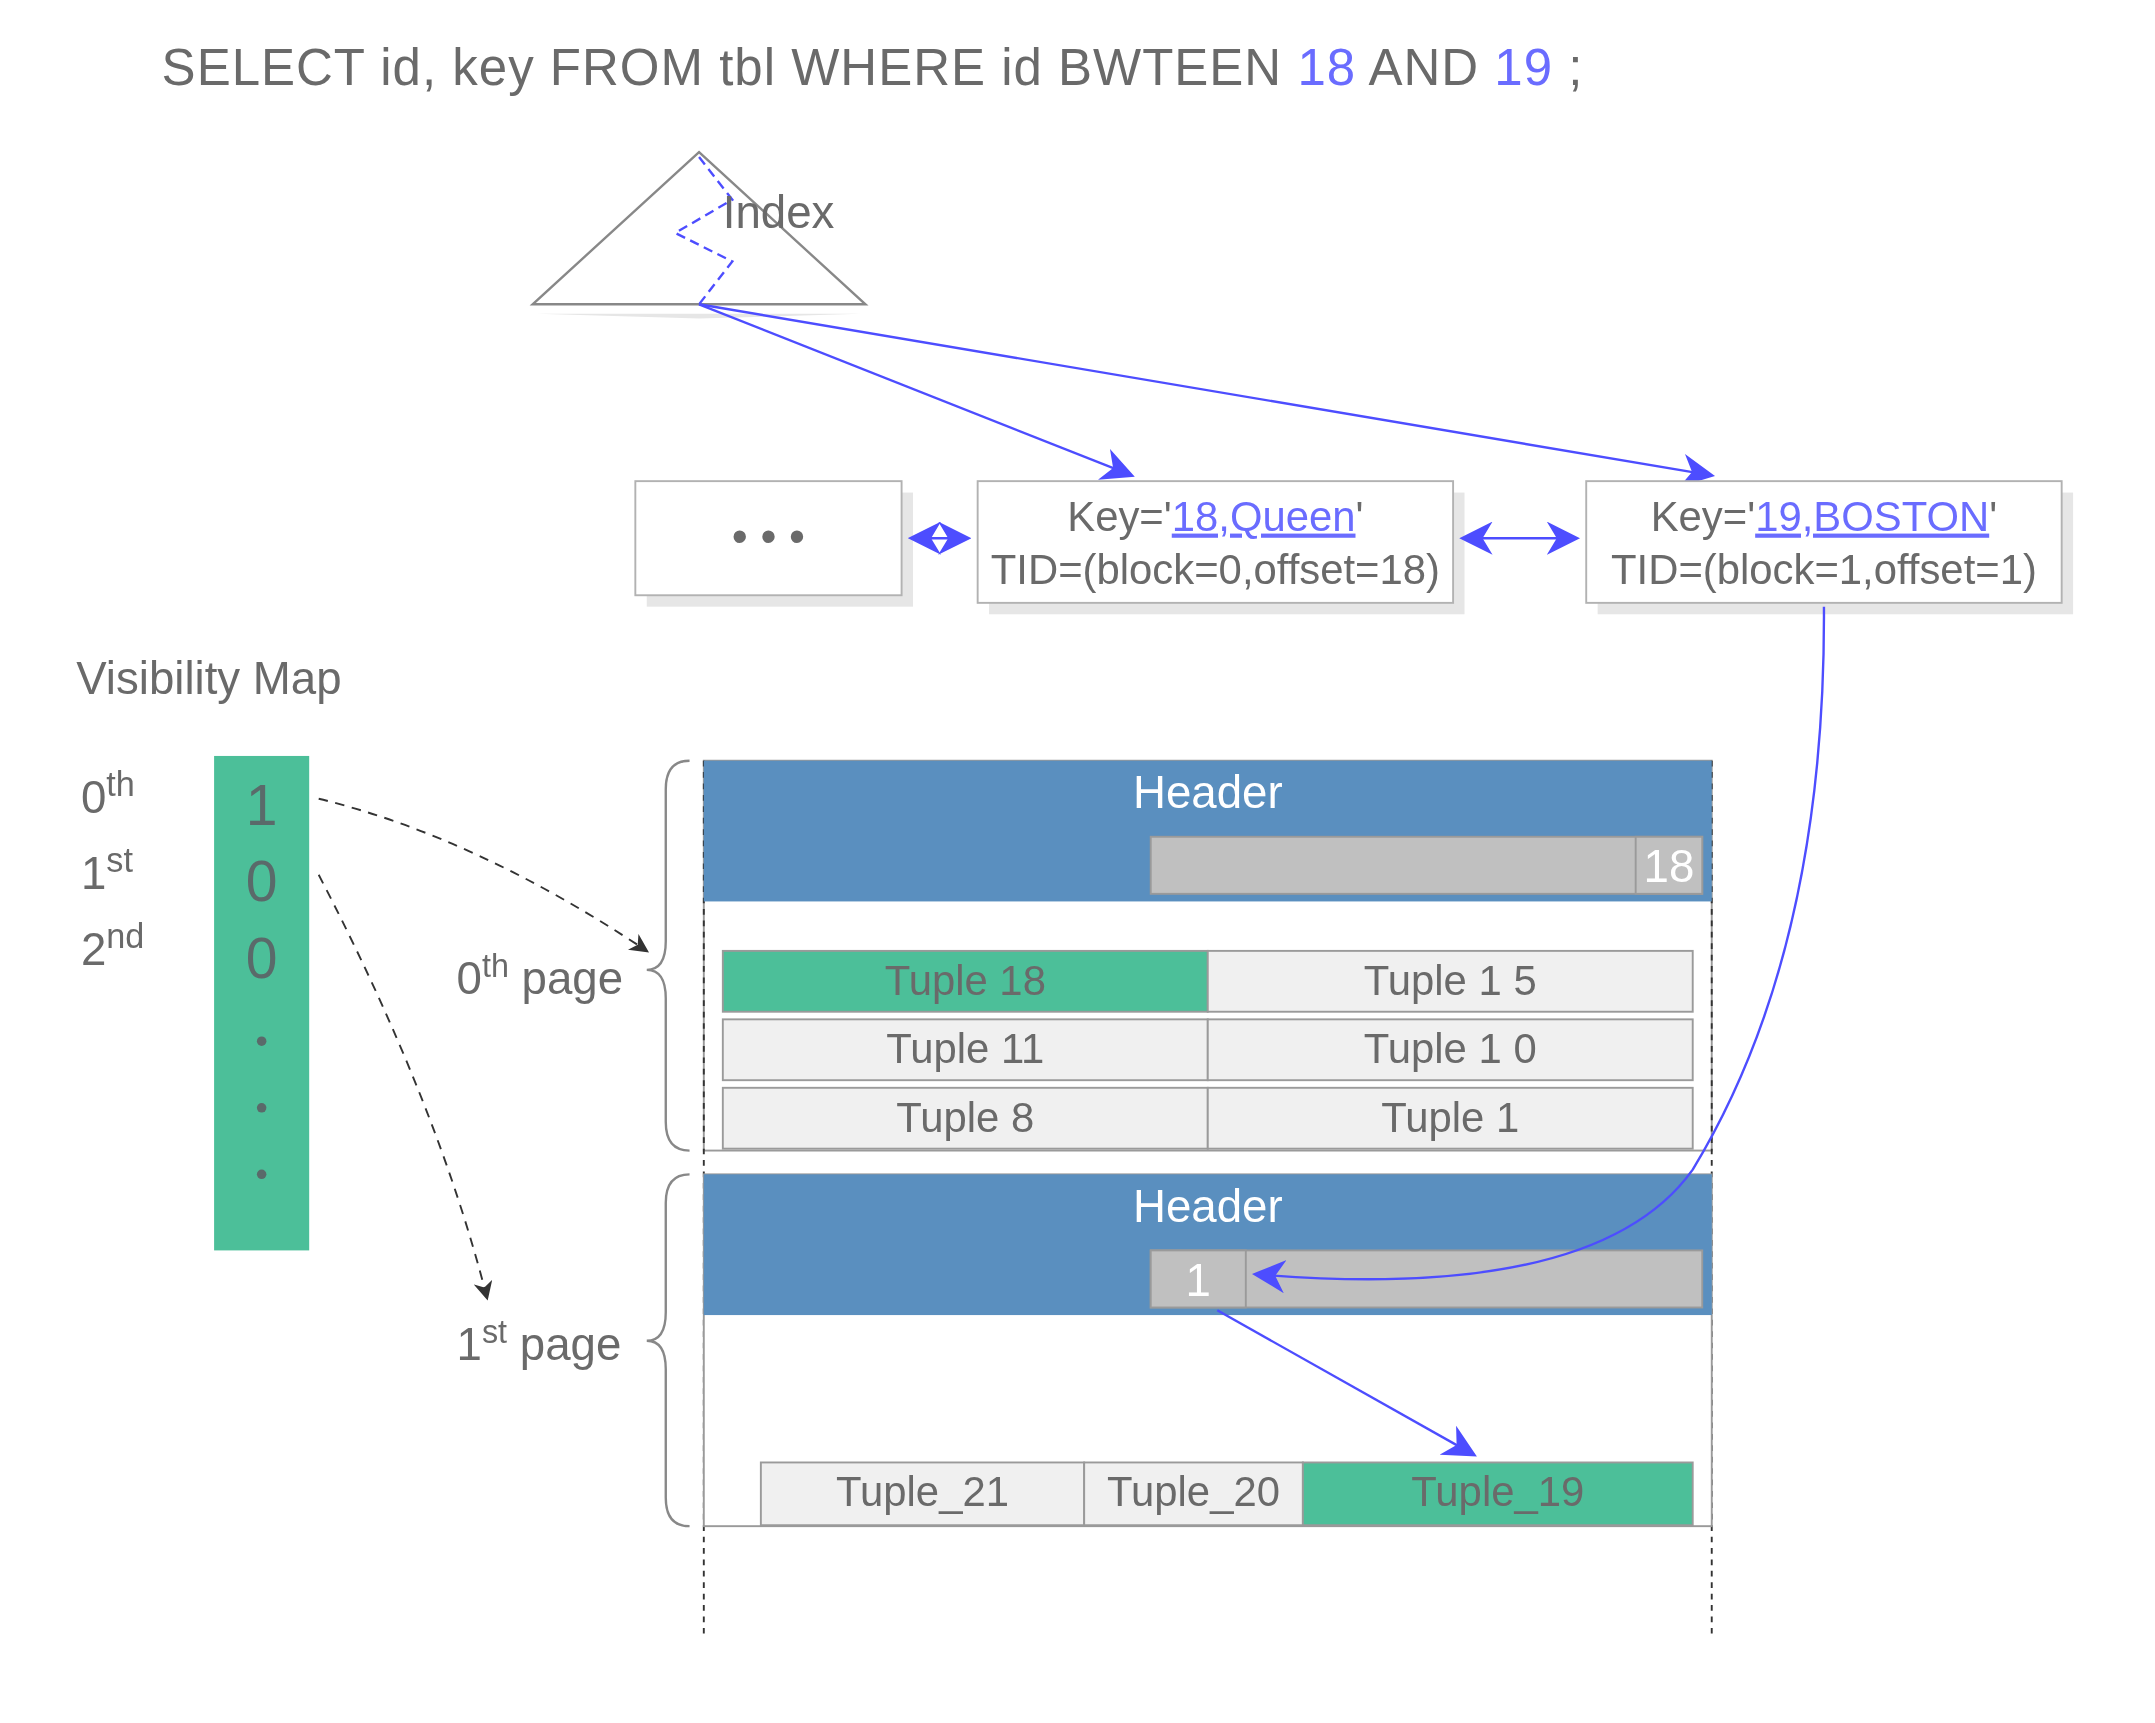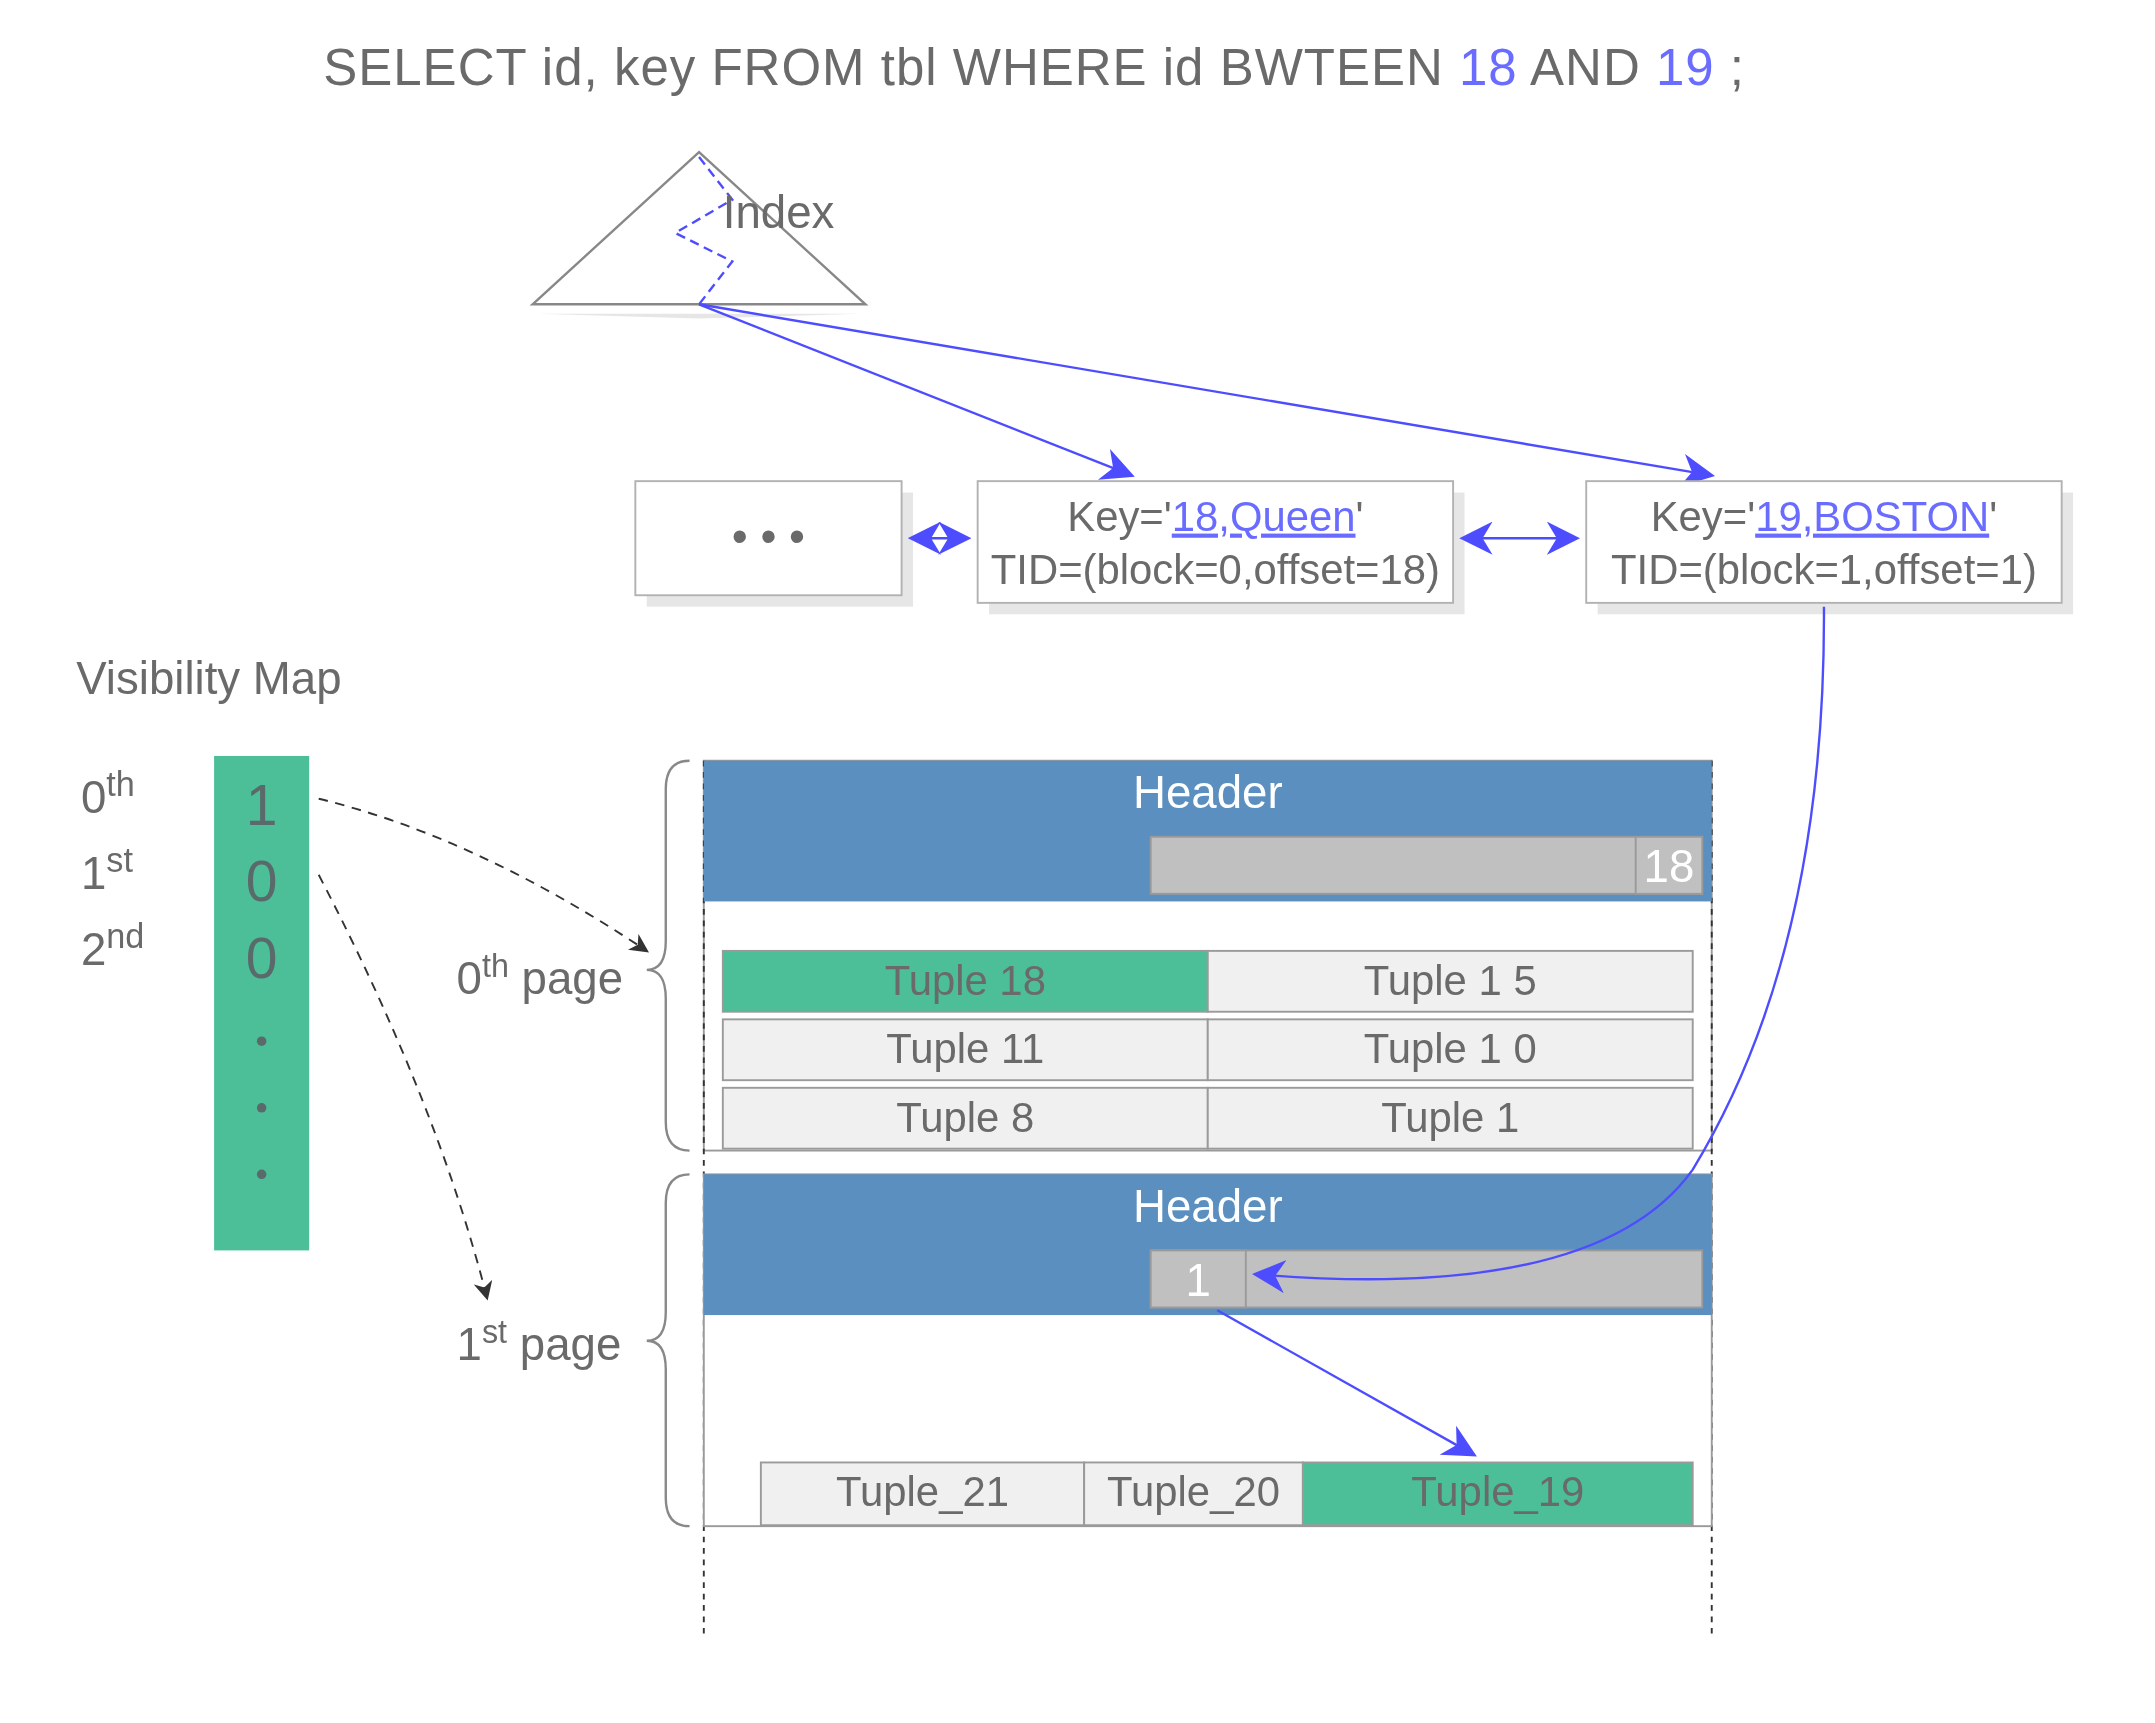--- a/index.html
+++ b/index.html
@@ -12,21 +12,21 @@
     font-weight: 300;
     position: relative;
     overflow: hidden;
   }
   svg { display: block; }
   .sql-query {
     position: absolute;
     top: 38px;
     left: 0;
     width: 1745px;
-    text-align: right;
+    text-align: center;
     font-size: 51px;
     font-weight: 300;
     letter-spacing: 1px;
     color: #6a6a6a;
   }
   .sql-query .hl { color: #6a6cff; }
   .diagram-label {
     font-size: 48px;
     font-weight: 300;
     fill: #6a6a6a;

